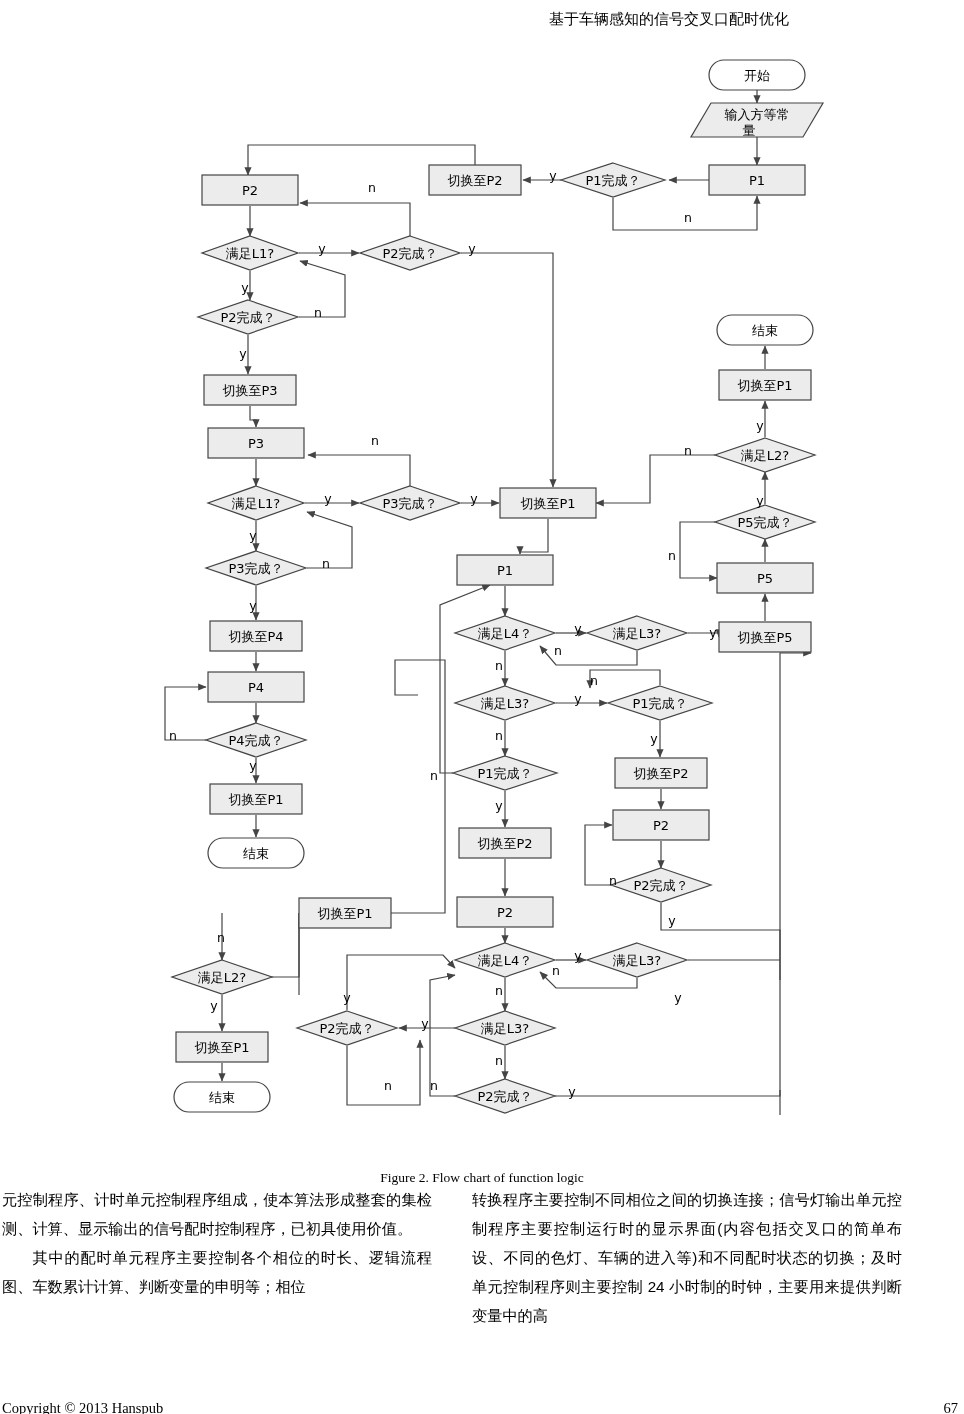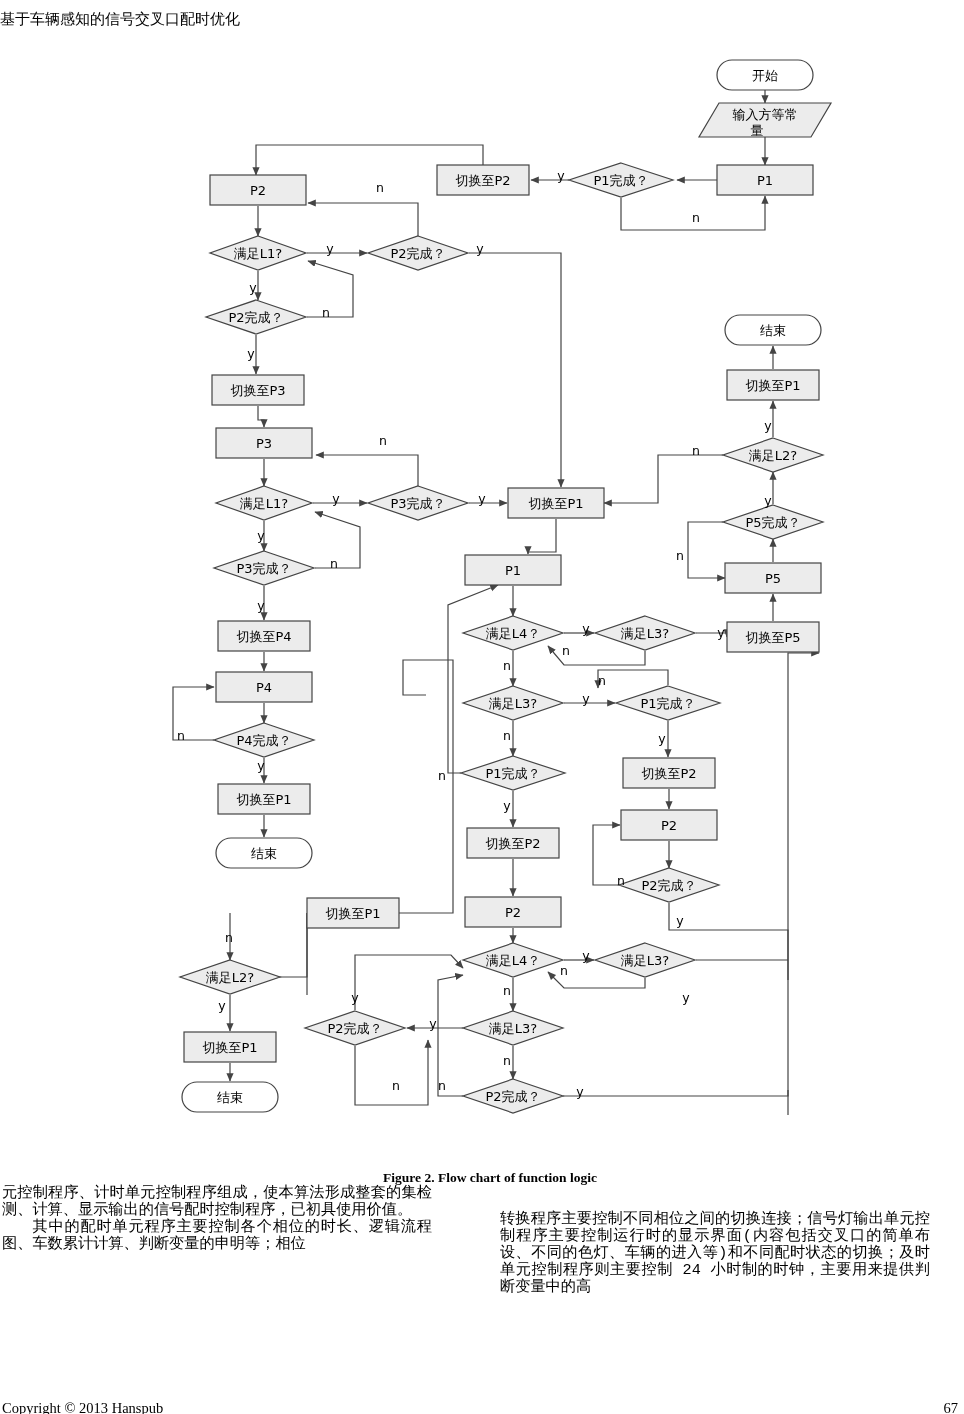--- a/index.html
+++ b/index.html
@@ -7,39 +7,39 @@
     width:964px;height:1414px;
     background:#ffffff;
     font-family:"Liberation Serif", serif;
     color:#000;
     position:relative;
     overflow:hidden;
   }
   .page{position:relative;width:964px;height:1414px;}
   .running-head{
     position:absolute;top:10px;left:0;width:789px;
-    text-align:left;font-size:15px;
+    text-align:right;font-size:15px;
     font-family:"DejaVu Sans", sans-serif;
   }
-  .figure-area{position:absolute;top:40px;left:8px;width:794px;height:1090px;}
+  .figure-area{position:absolute;top:40px;left:0;width:794px;height:1090px;}
   svg.flow{position:absolute;top:0;left:0;}
   .fig-caption{
     position:absolute;left:0;width:964px;text-align:center;
-    font-weight:bold;
+    font-weight:normal;
   }
   .fig-caption.en{top:1130px;font-size:13.5px;font-family:"Liberation Serif",serif;}
   .fig-caption.zh{top:1148px;font-size:13.5px;font-family:"DejaVu Sans",sans-serif;}
   .body-text{
     position:absolute;top:1185px;left:0;width:964px;height:170px;
-    font-family:Liberation Mono, monospace;
-    font-size:15.2px;line-height:17px;
+    font-family:Liberation Sans, sans-serif;
+    font-size:15.2px;line-height:29px;
   }
   .col{position:absolute;top:0;width:430px;}
   .col.left{left:2px;}
-  .col.right{left:500px;margin-top:26px;}
+  .col.right{left:472px;}
   .col p{margin:0;text-align:justify;}
   .col p.indent{text-indent:2em;}
   .footer{
     position:absolute;bottom:14px;left:0;width:964px;
     font-family:"Liberation Serif", serif;font-size:14.5px;
   }
   .footer .cr{position:absolute;left:2px;}
   .footer .pg{position:absolute;right:6px;}
   
   text{font-family:"DejaVu Sans", sans-serif;font-size:13px;fill:#000;}

